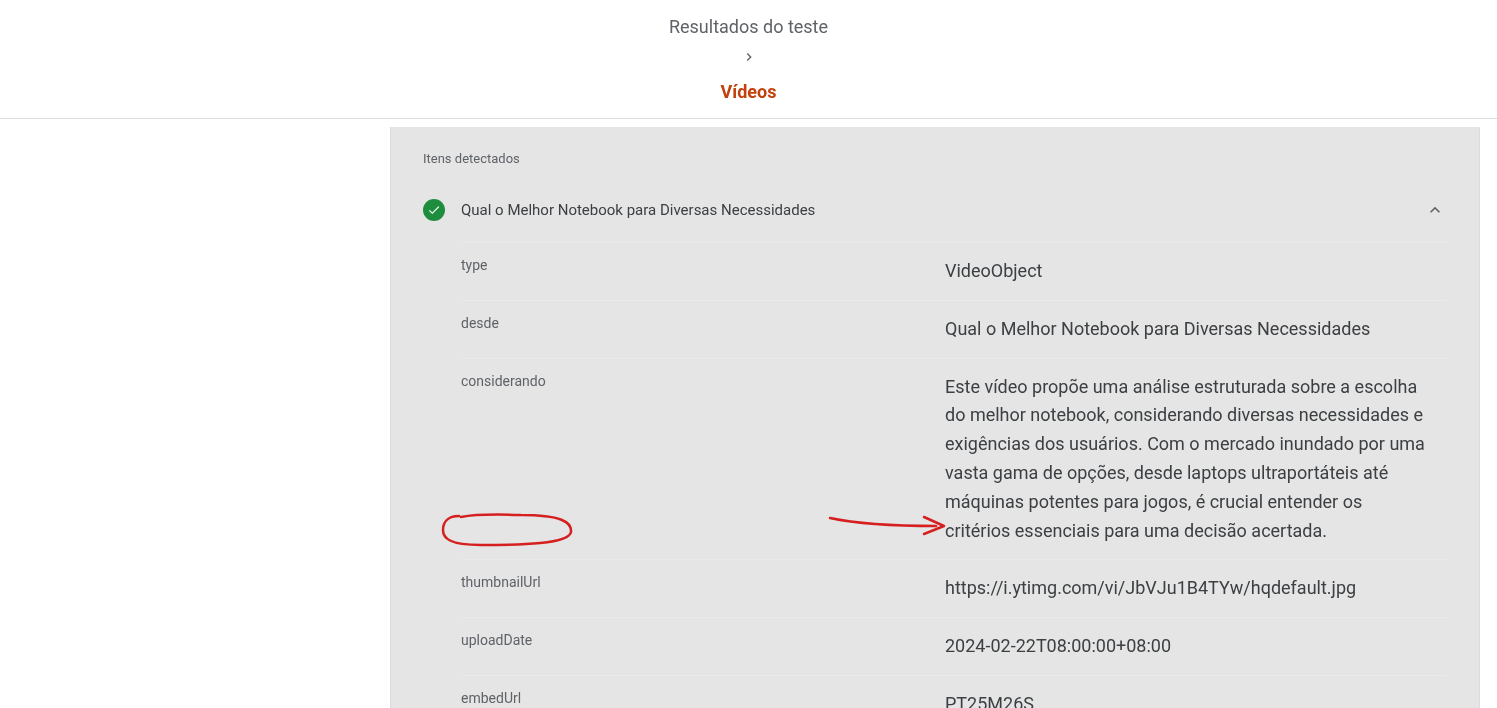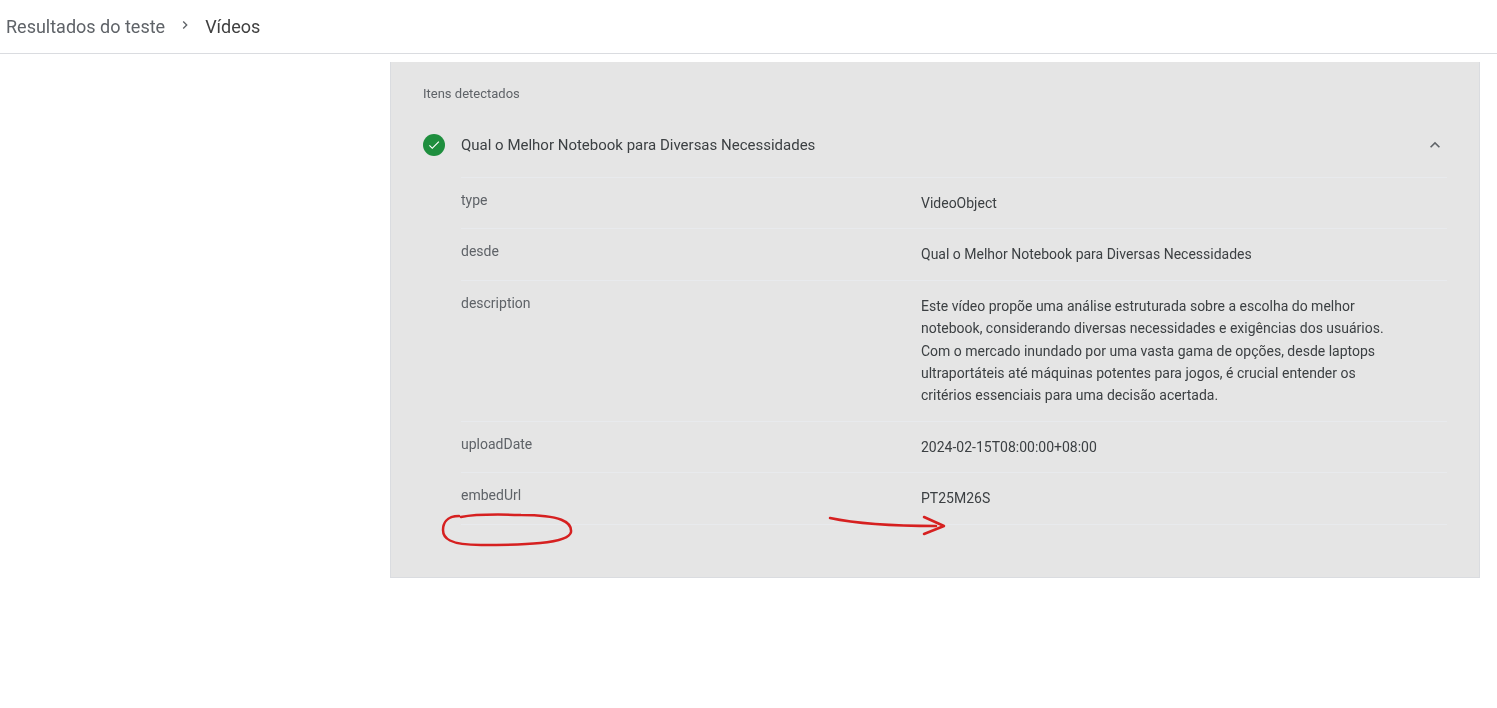--- a/index.html
+++ b/index.html
@@ -10,32 +10,33 @@
     body {
       font-family: Roboto, "Helvetica Neue", Arial, sans-serif;
       background: #fff;
       color: #3c4043;
       font-size: 14px;
       width: 1497px;
     }
     .breadcrumb {
       display: flex;
       align-items: center;
-      padding: 16px 6px;
+      padding: 16px 16px;
       border-bottom: 1px solid #dadce0;
       gap: 12px;
+      flex-direction: column;
     }
     .breadcrumb-item {
       font-size: 18px;
       color: #5f6368;
       cursor: pointer;
     }
     .breadcrumb-item.current {
-      color: #404040;
-      font-weight: 400;
+      color: #c2410c;
+      font-weight: 700;
       cursor: default;
     }
     .breadcrumb-sep {
       color: #5f6368;
       font-size: 16px;
     }
     .content-area {
       display: flex;
       padding-top: 0;
     }
@@ -96,32 +97,33 @@
       height: 20px;
       fill: #5f6368;
     }
     .properties {
       padding: 0 32px 24px 70px;
     }
     .prop-row {
       display: flex;
       padding: 14px 0;
       border-top: 1px solid #e8eaed;
+      gap: 24px;
       align-items: flex-start;
     }
     .prop-key {
       width: 460px;
       flex-shrink: 0;
       color: #5f6368;
       font-size: 14px;
     }
     .prop-value {
       flex: 1;
       color: #3c4043;
-      font-size: 14px;
+      font-size: 18px;
       word-break: break-word;
       line-height: 1.6;
       max-width: 480px;
     }
     .circle-annotation {
       position: absolute;
       left: 441px;
       top: 512px;
       width: 134px;
       height: 36px;
@@ -176,26 +178,30 @@
     <div class="properties">
       <div class="prop-row">
         <div class="prop-key">type</div>
         <div class="prop-value">VideoObject</div>
       </div>
       <div class="prop-row">
         <div class="prop-key">desde</div>
         <div class="prop-value">Qual o Melhor Notebook para Diversas Necessidades</div>
       </div>
       <div class="prop-row">
-        <div class="prop-key">description</div>
+        <div class="prop-key">considerando</div>
         <div class="prop-value">Este vídeo propõe uma análise estruturada sobre a escolha do melhor notebook, considerando diversas necessidades e exigências dos usuários. Com o mercado inundado por uma vasta gama de opções, desde laptops ultraportáteis até máquinas potentes para jogos, é crucial entender os critérios essenciais para uma decisão acertada.</div>
       </div>
       <div class="prop-row">
+        <div class="prop-key">thumbnailUrl</div>
+        <div class="prop-value">https://i.ytimg.com/vi/JbVJu1B4TYw/hqdefault.jpg</div>
+      </div>
+      <div class="prop-row">
         <div class="prop-key">uploadDate</div>
-        <div class="prop-value">2024-02-15T08:00:00+08:00</div>
+        <div class="prop-value">2024-02-22T08:00:00+08:00</div>
       </div>
       <div class="prop-row">
         <div class="prop-key">embedUrl</div>
         <div class="prop-value">PT25M26S</div>
       </div>
       <div class="prop-row">
       </div>
     </div>
   </div>
 </div>

